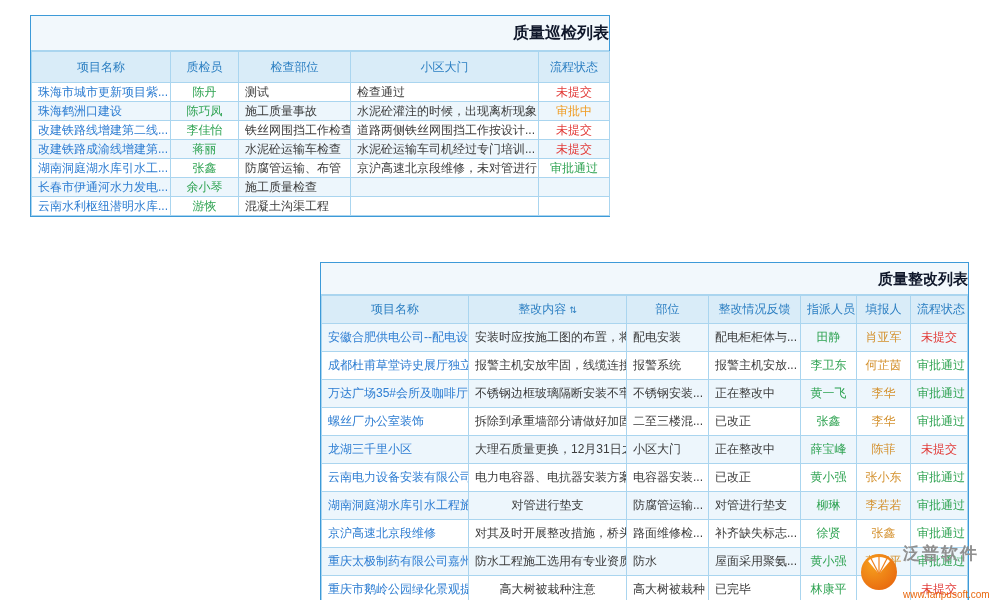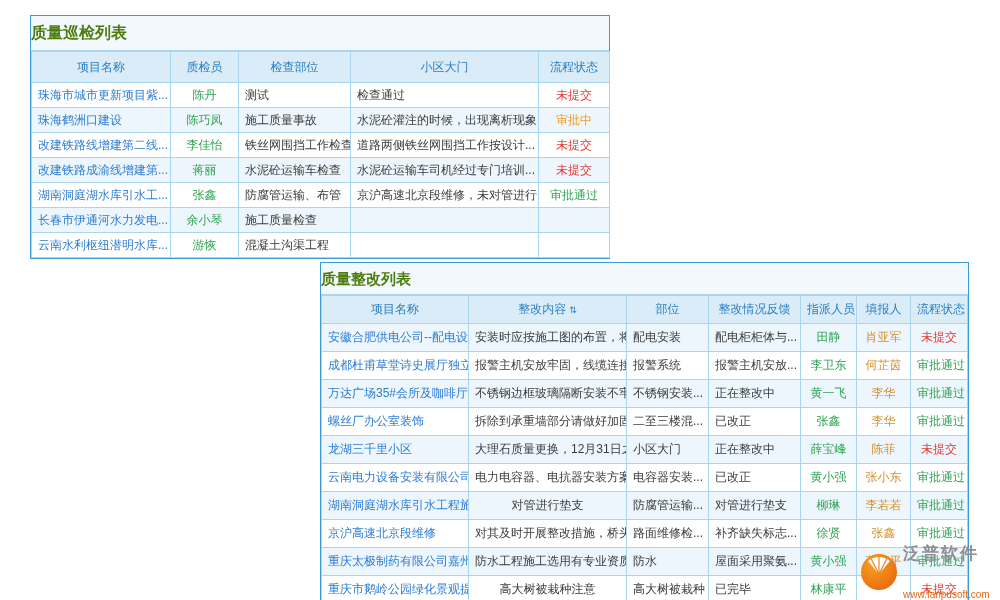--- a/index.html
+++ b/index.html
@@ -9,40 +9,40 @@
     font-family:"Liberation Sans","DejaVu Sans",sans-serif;
   }
   .card{
     position:absolute;background:#fff;
     border:1px solid var(--border-outer);
     box-sizing:border-box;
   }
   #inspection-card{left:30px;top:15px;width:580px;z-index:1;}
   #rectify-card{left:320px;top:262px;width:649px;z-index:10;}
   .card-title{
-    text-align:left;font-weight:bold;color:#4d7c0f;
+    text-align:right;font-weight:bold;color:#0f172a;
     background:var(--title-bg);
     border-bottom:1px solid var(--border-inner);
   }
   #inspection-card .card-title{height:34px;line-height:34px;font-size:16px;}
   #rectify-card .card-title{height:31px;line-height:31px;font-size:15px;}
   table{border-collapse:collapse;width:100%;table-layout:fixed;}
   th,td{
     border:1px solid var(--border-inner);
     padding:0 6px;white-space:nowrap;overflow:hidden;
     box-sizing:border-box;
   }
   th{
     background:var(--header-bg);color:var(--header-text);
     font-weight:normal;font-size:12px;text-align:center;
   }
   #inspection-card th{height:31px;}
   #rectify-card th{height:28px;}
   td{font-size:12px;color:#3c3c3c;text-align:left;}
-  #inspection-card td{height:25px;}
+  #inspection-card td{height:19px;}
   #rectify-card td{height:28px;}
   #inspection-card tbody tr:nth-child(even){background:var(--row-alt);}
   #rectify-card tbody tr:nth-child(odd){background:var(--row-alt);}
   
   #inspection-card .col-project{width:139px;}
   #inspection-card .col-inspector{width:68px;}
   #inspection-card .col-part{width:112px;font-family:Liberation Mono, monospace;}
   #inspection-card .col-situation{width:188px;}
   #inspection-card .col-status{width:71px;}
   #rectify-card .col-project{width:147px;}

